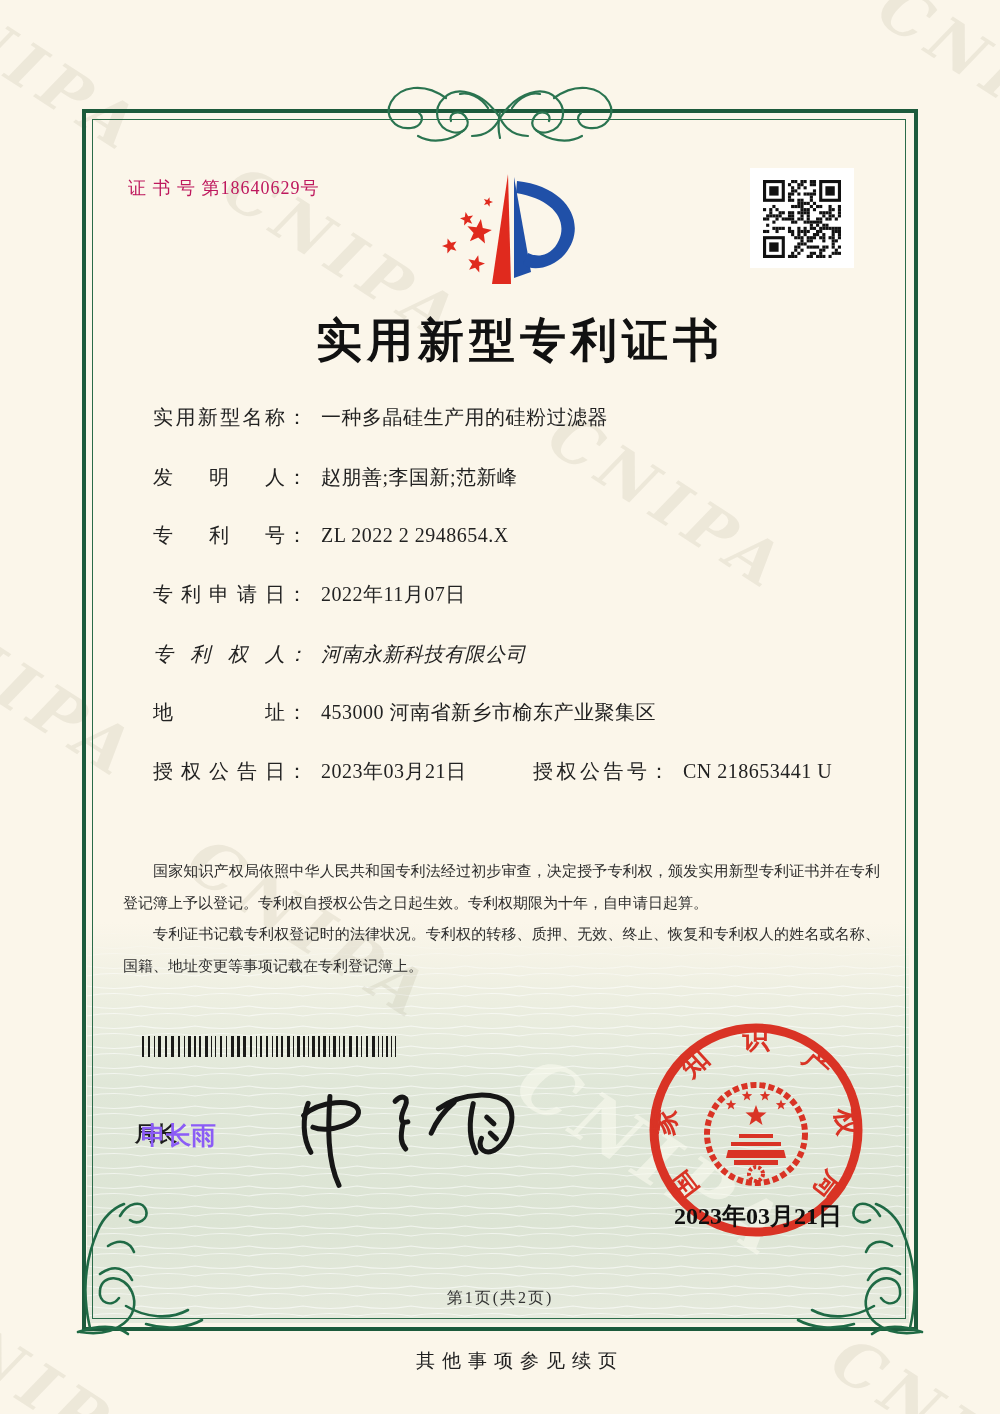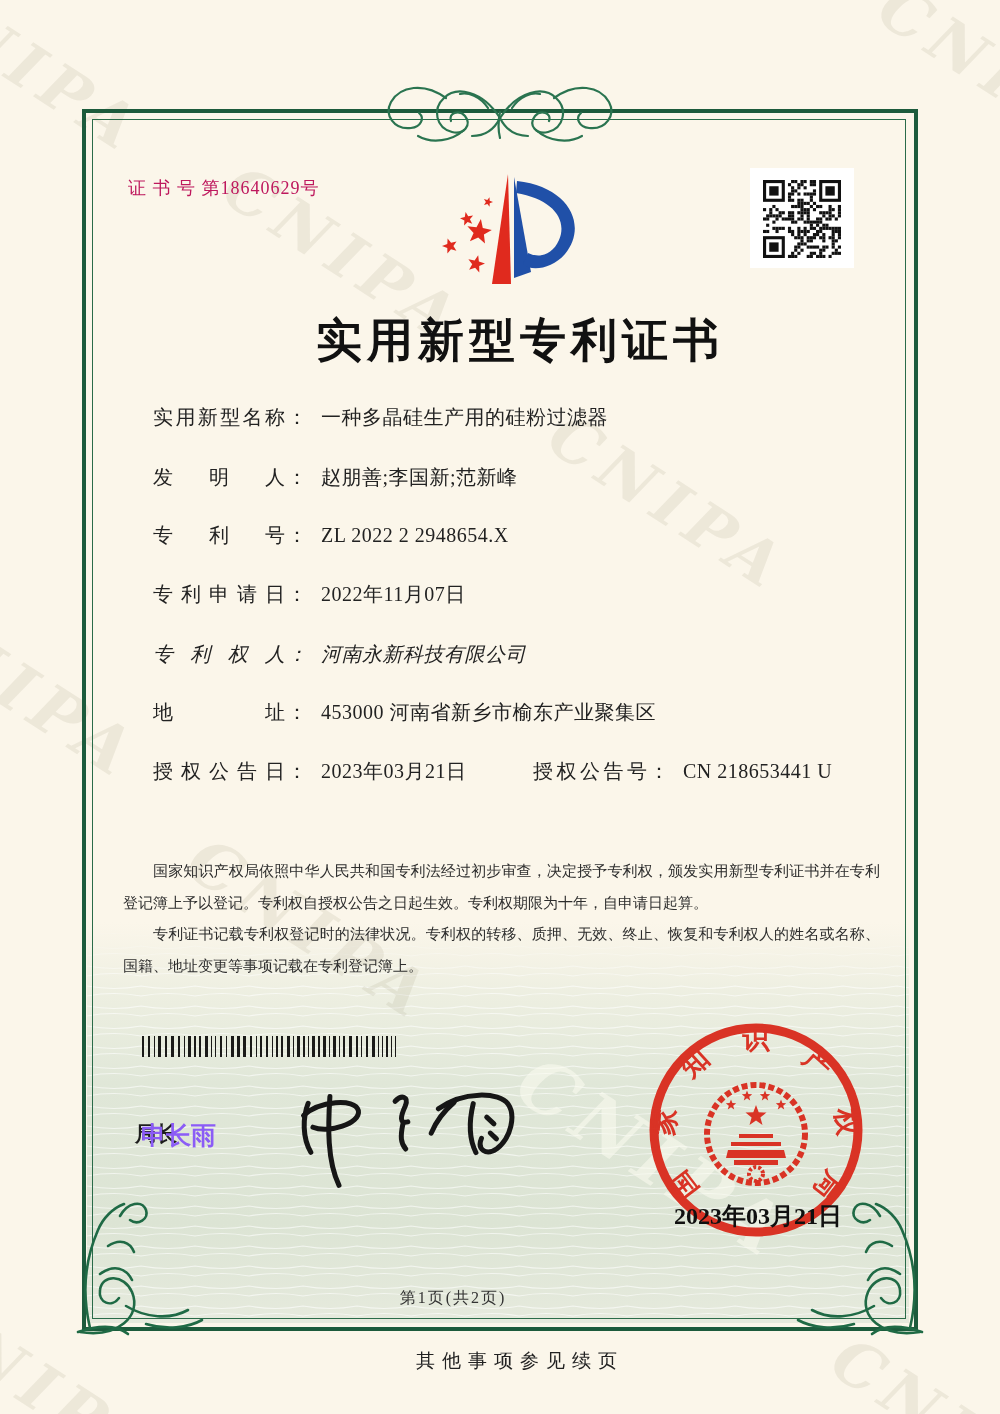--- a/index.html
+++ b/index.html
@@ -43,21 +43,21 @@
   
   .barcode{position:absolute; left:142px; top:1036px; width:256px; height:21px;}
   .signer-title{position:absolute; left:135px; top:1120px; font-family:"Liberation Sans","DejaVu Sans",sans-serif;
     font-size:21px; font-weight:600; color:#1d1d1d;}
   .signer-name{position:absolute; left:141px; top:1119px; font-family:"Liberation Sans","DejaVu Sans",sans-serif;
     font-size:25px; font-weight:600; color:#8b5cf6;}
   .sig{position:absolute; left:268px; top:1052px;}
   .seal{position:absolute; left:645px; top:1018px;}
   .seal-date{position:absolute; left:668px; top:1200px; width:180px; text-align:center;
     font-size:24px; font-weight:600; color:#101010; letter-spacing:0px;}
-  .page-num{position:absolute; left:0; top:1288px; width:906px; text-align:center;
+  .page-num{position:absolute; left:0; top:1288px; width:1000px; text-align:center;
     font-size:16px; letter-spacing:2px; color:#333;}
   .cont-note{position:absolute; left:0; top:1348px; width:1000px; text-align:center;
     font-size:19px; letter-spacing:7px; color:#222;padding-left:20px;}
 </style>
 </head>
 <body>
 
 <div class="page">
 
   <svg class="orn" id="waves" style="left:87px; top:922px;" width="822" height="401" viewBox="0 0 822 401">

